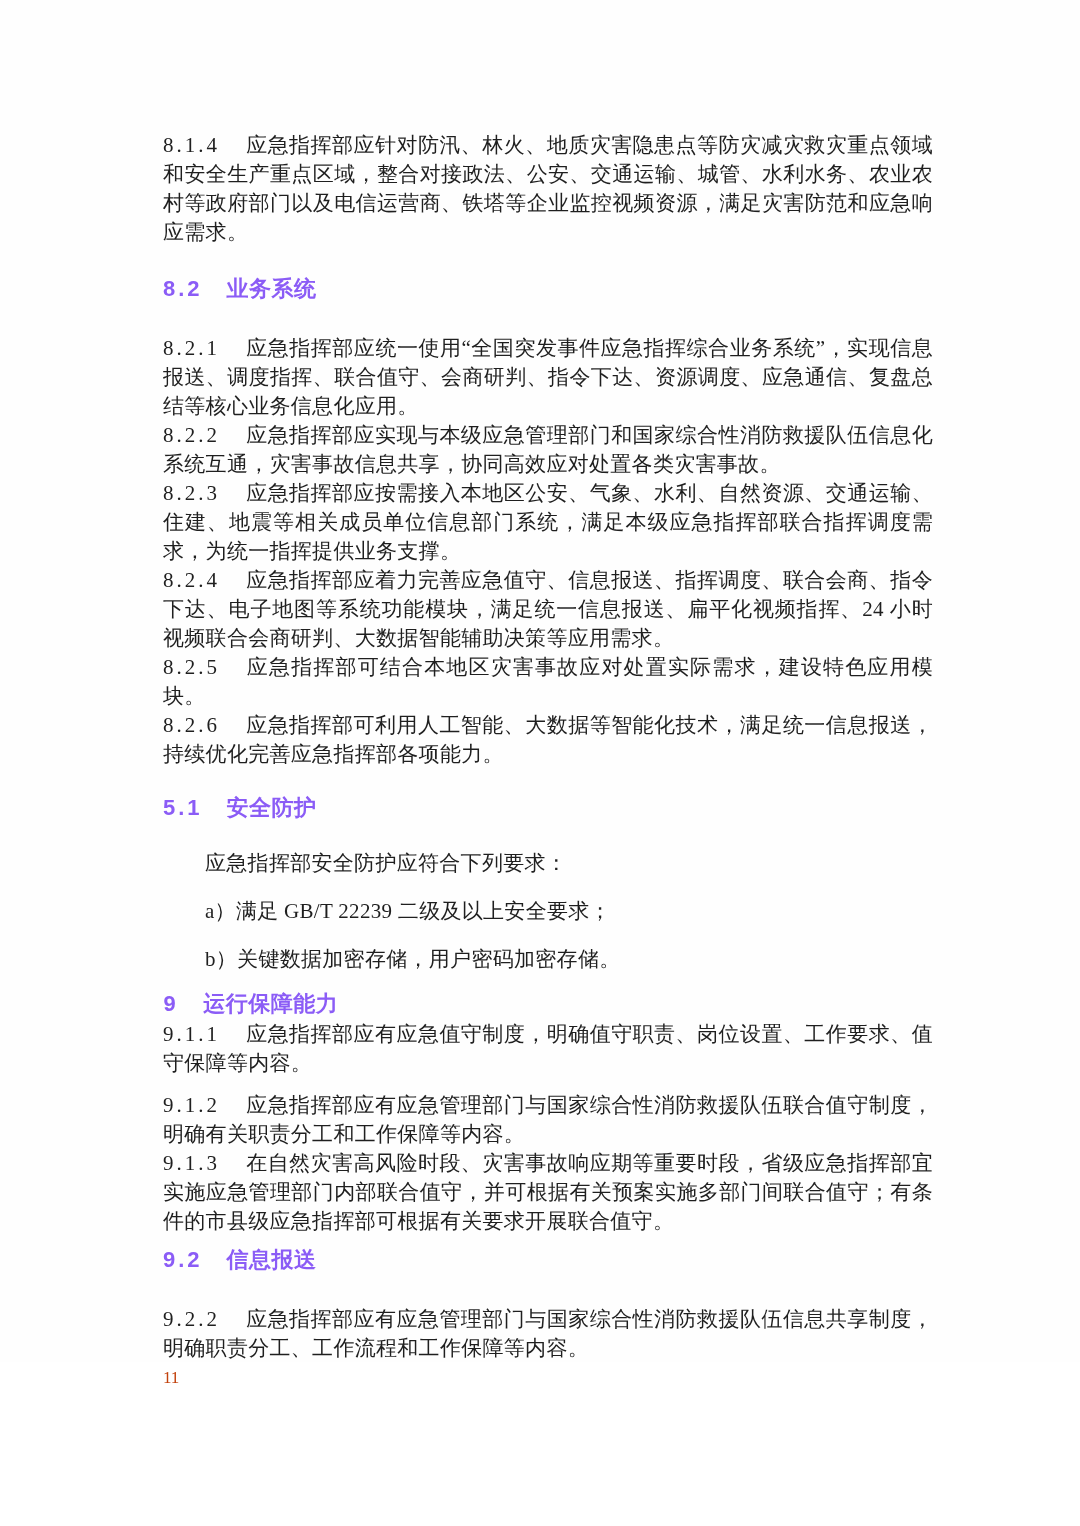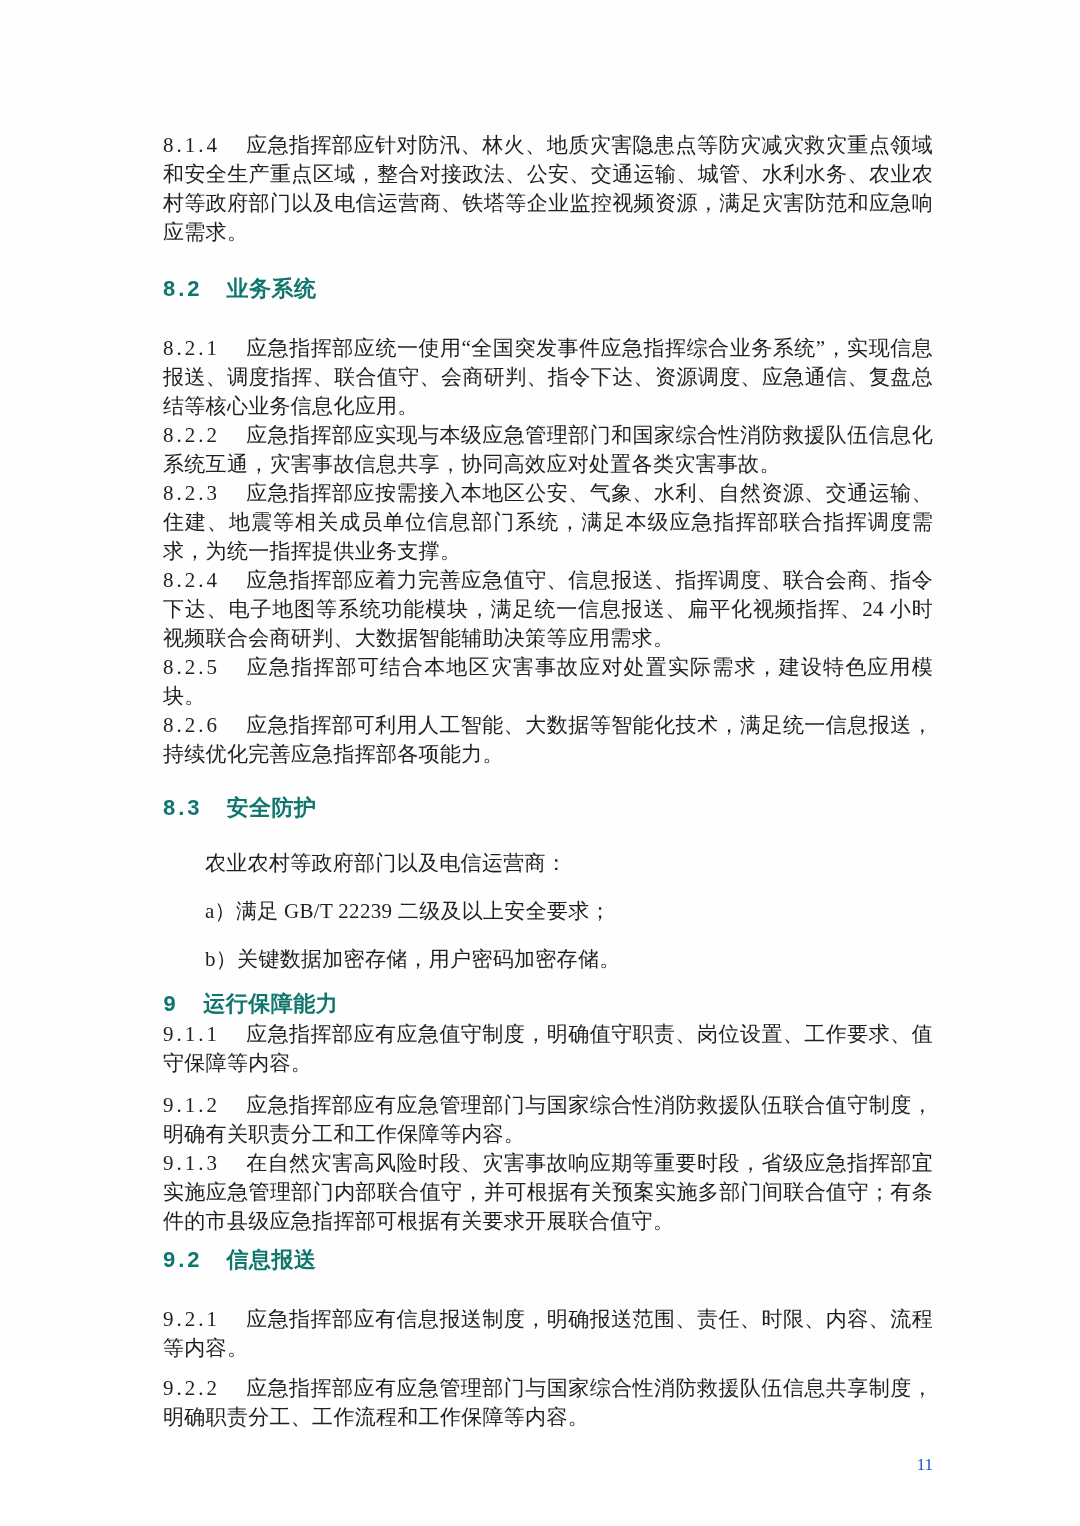--- a/index.html
+++ b/index.html
@@ -34,21 +34,21 @@
     letter-spacing: 3px;
     margin-right: 26px;
     white-space: nowrap;
   }
   
   .heading {
     font-family: "Liberation Sans", "DejaVu Sans", sans-serif;
     font-weight: 700;
     font-size: 22px;
     line-height: 29px;
-    color: #0f766e;
+    color: #8b5cf6;
     letter-spacing: 0.5px;
     margin: 0;
   }
   .heading .num {
     letter-spacing: 3px;
     margin-right: 24px;
     white-space: nowrap;
   }
   
   .indented {
@@ -62,25 +62,25 @@
   
   .h-8-2   { margin-top: 27px; margin-bottom: 31px; }
   .h-8-3   { margin-top: 24px; margin-bottom: 27px; }
   .h-9     { margin-top: 17px; font-family: Liberation Mono, monospace; }
   .h-9-1   { margin-top: 27px; margin-bottom: 13px; }
   .h-9-2   { margin-top: 9px;  margin-bottom: 31px; }
   .mb-19   { margin-bottom: 19px; }
   .mb-13   { margin-bottom: 13px; }
   .mb-11   { margin-bottom: 11px; }
   .footer {
-    margin-top: 22px;
-    text-align: right;
+    margin-top: 4px;
+    text-align: left;
     font-size: 17px;
     line-height: 22px;
-    color: #1d4ed8;
+    color: #c2410c;
   }
 </style>
 </head>
 <body>
 
 <div class="page">
 
   <p class="clause"><span class="num">8.1.4</span><span>应急指挥部应针对防汛、林火、地质灾害隐患点等防灾减灾救灾重点领域和安全生产重点区域，整合对接政法、公安、交通运输、城管、水利水务、农业农村等政府部门以及电信运营商、铁塔等企业监控视频资源，满足灾害防范和应急响应需求。</span></p>
 
   <h2 class="heading h-8-2"><span class="num">8.2</span><span>业务系统</span></h2>
@@ -90,38 +90,37 @@
   <p class="clause"><span class="num">8.2.2</span><span>应急指挥部应实现与本级应急管理部门和国家综合性消防救援队伍信息化系统互通，灾害事故信息共享，协同高效应对处置各类灾害事故。</span></p>
 
   <p class="clause"><span class="num">8.2.3</span><span>应急指挥部应按需接入本地区公安、气象、水利、自然资源、交通运输、住建、地震等相关成员单位信息部门系统，满足本级应急指挥部联合指挥调度需求，为统一指挥提供业务支撑。</span></p>
 
   <p class="clause"><span class="num">8.2.4</span><span>应急指挥部应着力完善应急值守、信息报送、指挥调度、联合会商、指令下达、电子地图等系统功能模块，满足统一信息报送、扁平化视频指挥、24 小时视频联合会商研判、大数据智能辅助决策等应用需求。</span></p>
 
   <p class="clause"><span class="num">8.2.5</span><span>应急指挥部可结合本地区灾害事故应对处置实际需求，建设特色应用模块。</span></p>
 
   <p class="clause"><span class="num">8.2.6</span><span>应急指挥部可利用人工智能、大数据等智能化技术，满足统一信息报送，持续优化完善应急指挥部各项能力。</span></p>
 
-  <h2 class="heading h-8-3"><span class="num">8.3</span><span>安全防护</span></h2>
+  <h2 class="heading h-8-3"><span class="num">5.1</span><span>安全防护</span></h2>
 
-  <p class="indented mb-19">农业农村等政府部门以及电信运营商：</p>
+  <p class="indented mb-19">应急指挥部安全防护应符合下列要求：</p>
 
   <p class="indented mb-19">a）满足 GB/T 22239 二级及以上安全要求；</p>
 
   <p class="indented">b）关键数据加密存储，用户密码加密存储。</p>
 
   <h2 class="heading h-9"><span class="num">9</span><span>运行保障能力</span></h2>
 
 
   <p class="clause mb-13"><span class="num">9.1.1</span><span>应急指挥部应有应急值守制度，明确值守职责、岗位设置、工作要求、值守保障等内容。</span></p>
 
   <p class="clause"><span class="num">9.1.2</span><span>应急指挥部应有应急管理部门与国家综合性消防救援队伍联合值守制度，明确有关职责分工和工作保障等内容。</span></p>
 
   <p class="clause"><span class="num">9.1.3</span><span>在自然灾害高风险时段、灾害事故响应期等重要时段，省级应急指挥部宜实施应急管理部门内部联合值守，并可根据有关预案实施多部门间联合值守；有条件的市县级应急指挥部可根据有关要求开展联合值守。</span></p>
 
   <h2 class="heading h-9-2"><span class="num">9.2</span><span>信息报送</span></h2>
 
-  <p class="clause mb-11"><span class="num">9.2.1</span><span>应急指挥部应有信息报送制度，明确报送范围、责任、时限、内容、流程等内容。</span></p>
 
   <p class="clause"><span class="num">9.2.2</span><span>应急指挥部应有应急管理部门与国家综合性消防救援队伍信息共享制度，明确职责分工、工作流程和工作保障等内容。</span></p>
 
   <div class="footer">11</div>
 
 </div>
 
 </body></html>

